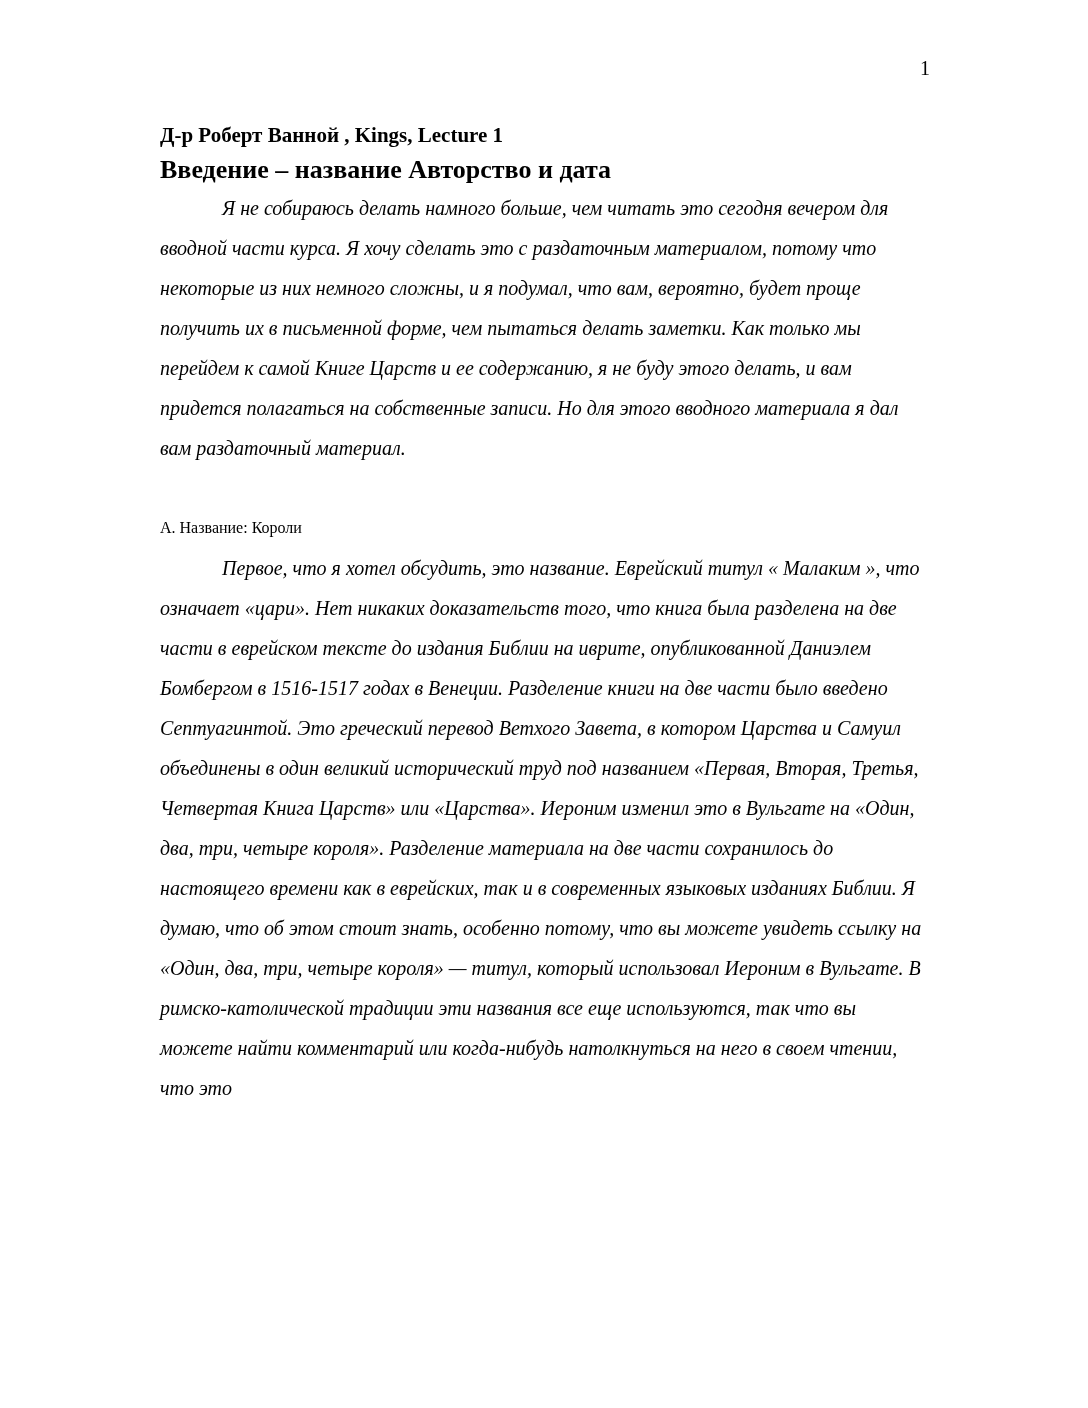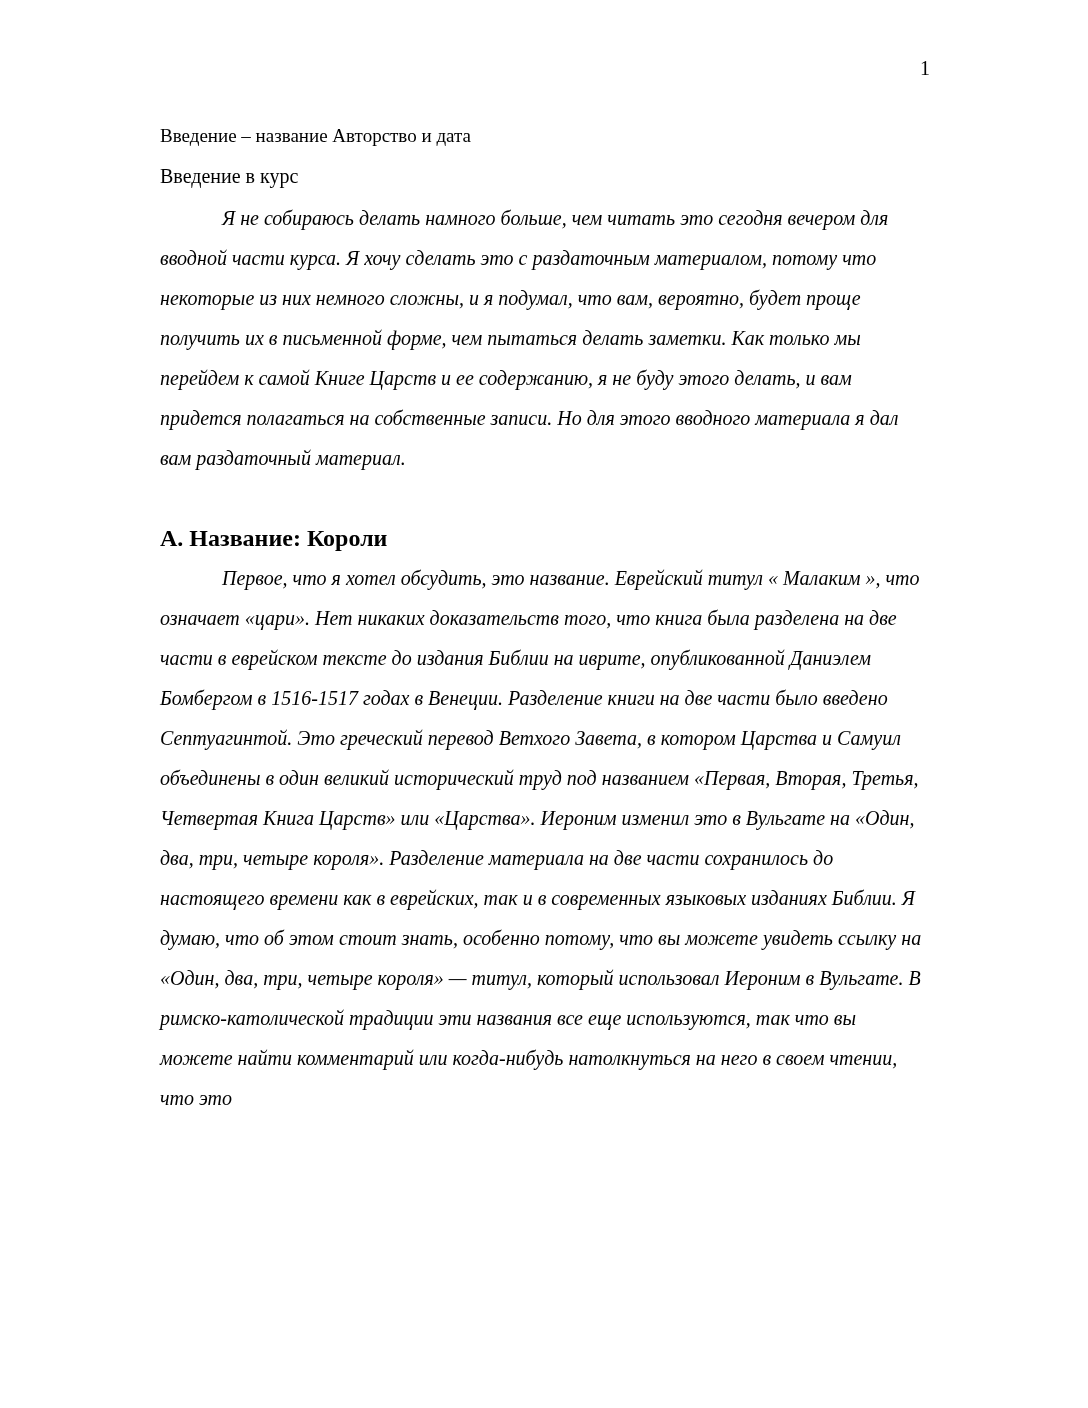--- a/index.html
+++ b/index.html
@@ -35,59 +35,59 @@
     font-weight: bold;
     line-height: 34px;
     margin: 0;
   }
   .copyright {
     font-size: 15.5px;
     line-height: 34px;
     margin: 0;
   }
   .doc-subtitle {
-    font-size: 19px;
-    font-weight: normal;
+    font-size: 26px;
+    font-weight: bold;
     line-height: 36px;
     margin: 0;
   }
   .intro-label {
     font-size: 20px;
     line-height: 44px;
     margin: 0;
   }
   .body-paragraph {
     font-size: 20px;
     line-height: 40px;
     margin: 0;
     text-indent: 62px;
     text-align: left;
     font-style: italic;
   }
   .section-heading {
-    font-size: 24px;
+    font-size: 16px;
     line-height: 40px;
     margin: 40px 0 0 0;
-    font-weight: bold;
+    font-weight: normal;
   }
 </style>
 </head>
 <body>
 
 <div class="page">
 
   <div class="page-number">1</div>
 
   <div class="content">
 
+    <p class="doc-title">Д-р Роберт Ванной , Kings, Lecture 1</p>
 
 
     <p class="doc-subtitle">Введение – название Авторство и дата</p>
 
-    <p class="intro-label">Введение в курс</p>
 
     <p class="body-paragraph">Я не собираюсь делать намного больше, чем читать это сегодня вечером для вводной части курса. Я хочу сделать это с раздаточным материалом, потому что некоторые из них немного сложны, и я подумал, что вам, вероятно, будет проще получить их в письменной форме, чем пытаться делать заметки. Как только мы перейдем к самой Книге Царств и ее содержанию, я не буду этого делать, и вам придется полагаться на собственные записи. Но для этого вводного материала я дал вам раздаточный материал.</p>
 
     <p class="section-heading">А. Название: Короли</p>
 
     <p class="body-paragraph">Первое, что я хотел обсудить, это название. Еврейский титул « Малаким », что означает «цари». Нет никаких доказательств того, что книга была разделена на две части в еврейском тексте до издания Библии на иврите, опубликованной Даниэлем Бомбергом в 1516-1517 годах в Венеции. Разделение книги на две части было введено Септуагинтой. Это греческий перевод Ветхого Завета, в котором Царства и Самуил объединены в один великий исторический труд под названием «Первая, Вторая, Третья, Четвертая Книга Царств» или «Царства». Иероним изменил это в Вульгате на «Один, два, три, четыре короля». Разделение материала на две части сохранилось до настоящего времени как в еврейских, так и в современных языковых изданиях Библии. Я думаю, что об этом стоит знать, особенно потому, что вы можете увидеть ссылку на «Один, два, три, четыре короля» — титул, который использовал Иероним в Вульгате. В римско-католической традиции эти названия все еще используются, так что вы можете найти комментарий или когда-нибудь натолкнуться на него в своем чтении, что это</p>
 
   </div>
 
 </div>

